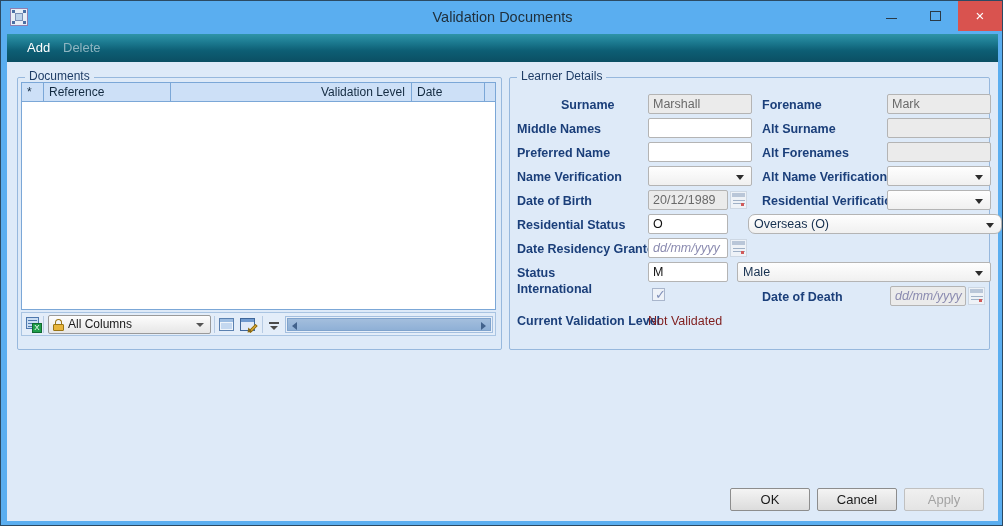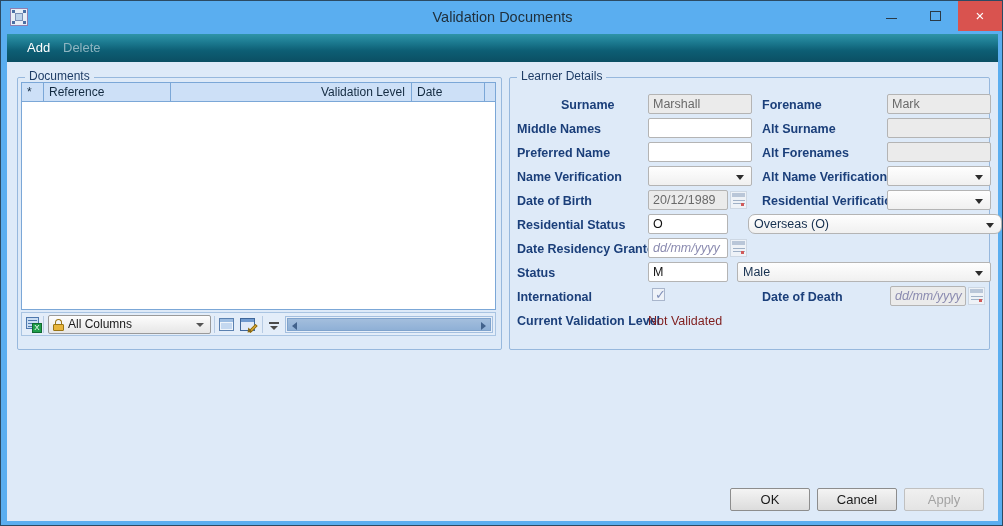--- a/index.html
+++ b/index.html
@@ -685,21 +685,21 @@
           <span class="dot"></span>
       </div>
 
       <div class="field-label" style="left:8px;top:196px;">Status</div>
       <div class="tb active" style="left:139px;top:192px;width:80px;">M</div>
       <div class="cb" style="left:228px;top:192px;width:254px;">
         <span class="txt">Male</span>
         <span class="arrow"></span>
       </div>
 
-      <div class="field-label" style="left:8px;top:220px;">International</div>
+      <div class="field-label" style="left:8px;top:212px;">International</div>
       <div class="chk" style="left:143px;top:218px;">
         <span class="mark">✓</span>
       </div>
       <div class="field-label" style="left:253px;top:220px;">Date of Death</div>
       <div class="tb ph" style="left:381px;top:216px;width:76px;">dd/mm/yyyy</div>
       <div class="cal-btn" style="left:459px;top:217px;">
         <span class="top"></span>
           <span class="g" style="top:8px;width:12px;"></span>
           <span class="g" style="top:11px;width:12px;"></span>
           <span class="dot"></span>

